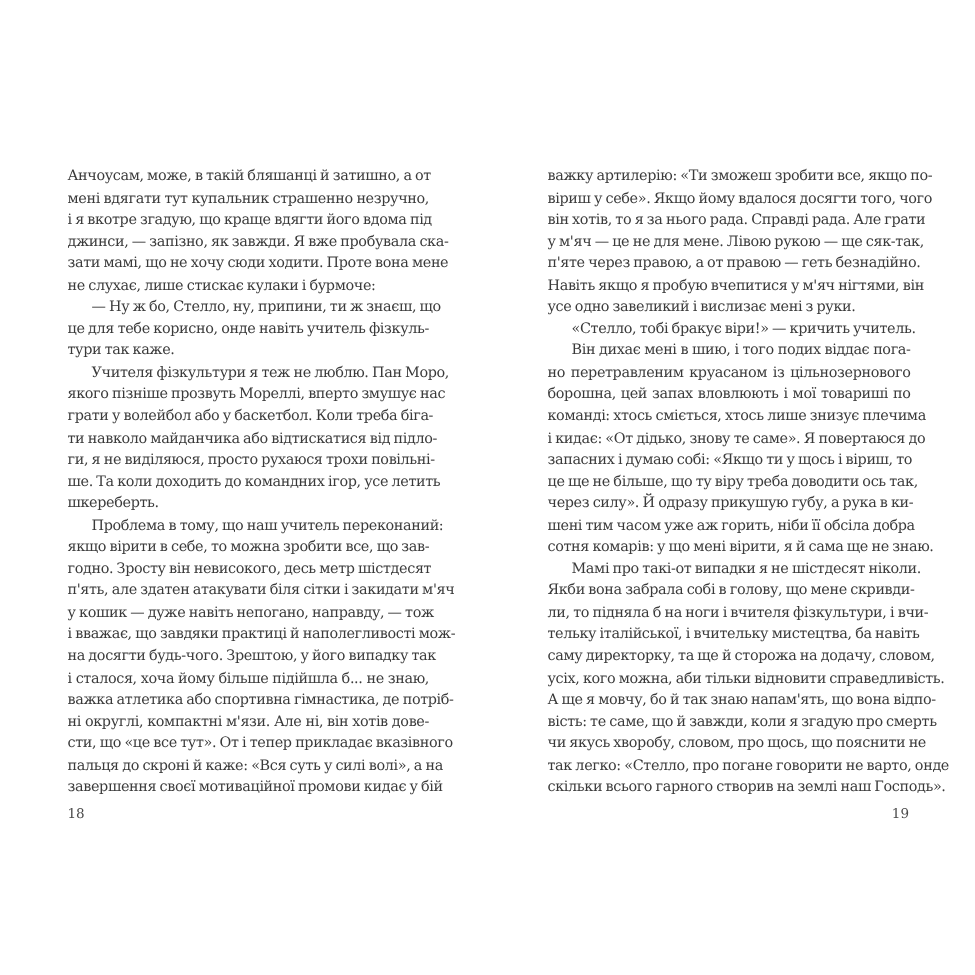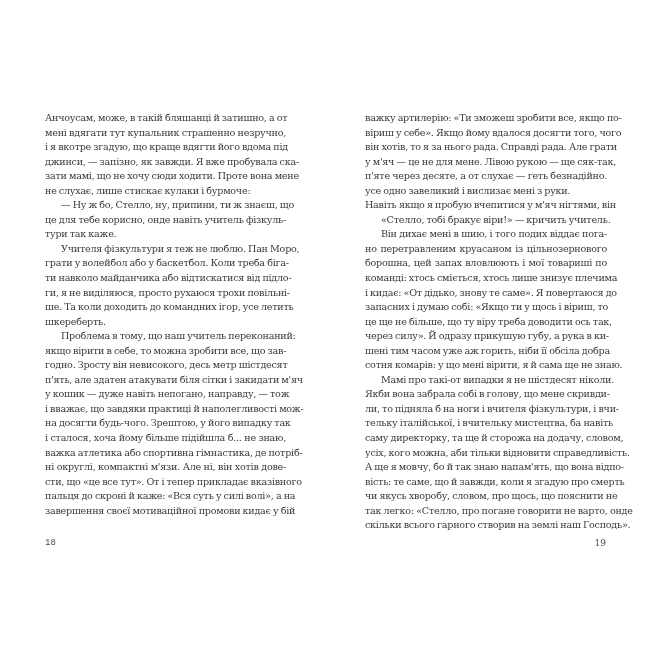--- a/index.html
+++ b/index.html
@@ -46,40 +46,41 @@
       height: 14.55px;
     }
     .line.indent { padding-left: 16px; }
     .line.last { text-align-last: left; }
     .page-number {
       position: absolute;
       top: 538px;
       font-size: 9px;
       color: #4a4a4a;
     }
-    .page.left .page-number { left: 45px; font-family: Liberation Mono, monospace; }
+    .page.left .page-number { left: 45px; }
     .page.right .page-number { right: 44px; }
   </style>
 </head>
 <body>
 
 <div class="spread">
 
   <div class="page left">
     <div class="text-block">
       <span class="line">Анчоусам, може, в такій бляшанці й затишно, а от</span>
       <span class="line">мені вдягати тут купальник страшенно незручно,</span>
       <span class="line">і я вкотре згадую, що краще вдягти його вдома під</span>
       <span class="line">джинси, — запізно, як завжди. Я вже пробувала ска-</span>
       <span class="line">зати мамі, що не хочу сюди ходити. Проте вона мене</span>
       <span class="line last">не слухає, лише стискає кулаки і бурмоче:</span>
       <span class="line indent">— Ну ж бо, Стелло, ну, припини, ти ж знаєш, що</span>
       <span class="line">це для тебе корисно, онде навіть учитель фізкуль-</span>
       <span class="line last">тури так каже.</span>
       <span class="line indent">Учителя фізкультури я теж не люблю. Пан Моро,</span>
+      <span class="line">якого пізніше прозвуть Мореллі, вперто змушує нас</span>
       <span class="line">грати у волейбол або у баскетбол. Коли треба біга-</span>
       <span class="line">ти навколо майданчика або відтискатися від підло-</span>
       <span class="line">ги, я не виділяюся, просто рухаюся трохи повільні-</span>
       <span class="line">ше. Та коли доходить до командних ігор, усе летить</span>
       <span class="line last">шкереберть.</span>
       <span class="line indent">Проблема в тому, що наш учитель переконаний:</span>
       <span class="line">якщо вірити в себе, то можна зробити все, що зав-</span>
       <span class="line">годно. Зросту він невисокого, десь метр шістдесят</span>
       <span class="line">п'ять, але здатен атакувати біля сітки і закидати м'яч</span>
       <span class="line">у кошик — дуже навіть непогано, направду, — тож</span>
@@ -94,23 +95,23 @@
     </div>
     <div class="page-number">18</div>
   </div>
 
   <div class="page right">
     <div class="text-block">
       <span class="line">важку артилерію: «Ти зможеш зробити все, якщо по-</span>
       <span class="line">віриш у себе». Якщо йому вдалося досягти того, чого</span>
       <span class="line">він хотів, то я за нього рада. Справді рада. Але грати</span>
       <span class="line">у м'яч — це не для мене. Лівою рукою — ще сяк-так,</span>
-      <span class="line">п'яте через десяте, а от слухає — геть безнадійно.</span>
+      <span class="line">п'яте через правою, а от правою — геть безнадійно.</span>
+      <span class="line">Навіть якщо я пробую вчепитися у м'яч нігтями, він</span>
       <span class="line last">усе одно завеликий і вислизає мені з руки.</span>
-      <span class="line">Навіть якщо я пробую вчепитися у м'яч нігтями, він</span>
       <span class="line indent last">«Стелло, тобі бракує віри!» — кричить учитель.</span>
       <span class="line indent">Він дихає мені в шию, і того подих віддає пога-</span>
       <span class="line">но перетравленим круасаном із цільнозернового</span>
       <span class="line">борошна, цей запах вловлюють і мої товариші по</span>
       <span class="line">команді: хтось сміється, хтось лише знизує плечима</span>
       <span class="line">і кидає: «От дідько, знову те саме». Я повертаюся до</span>
       <span class="line">запасних і думаю собі: «Якщо ти у щось і віриш, то</span>
       <span class="line">це ще не більше, що ту віру треба доводити ось так,</span>
       <span class="line">через силу». Й одразу прикушую губу, а рука в ки-</span>
       <span class="line">шені тим часом уже аж горить, ніби її обсіла добра</span>

